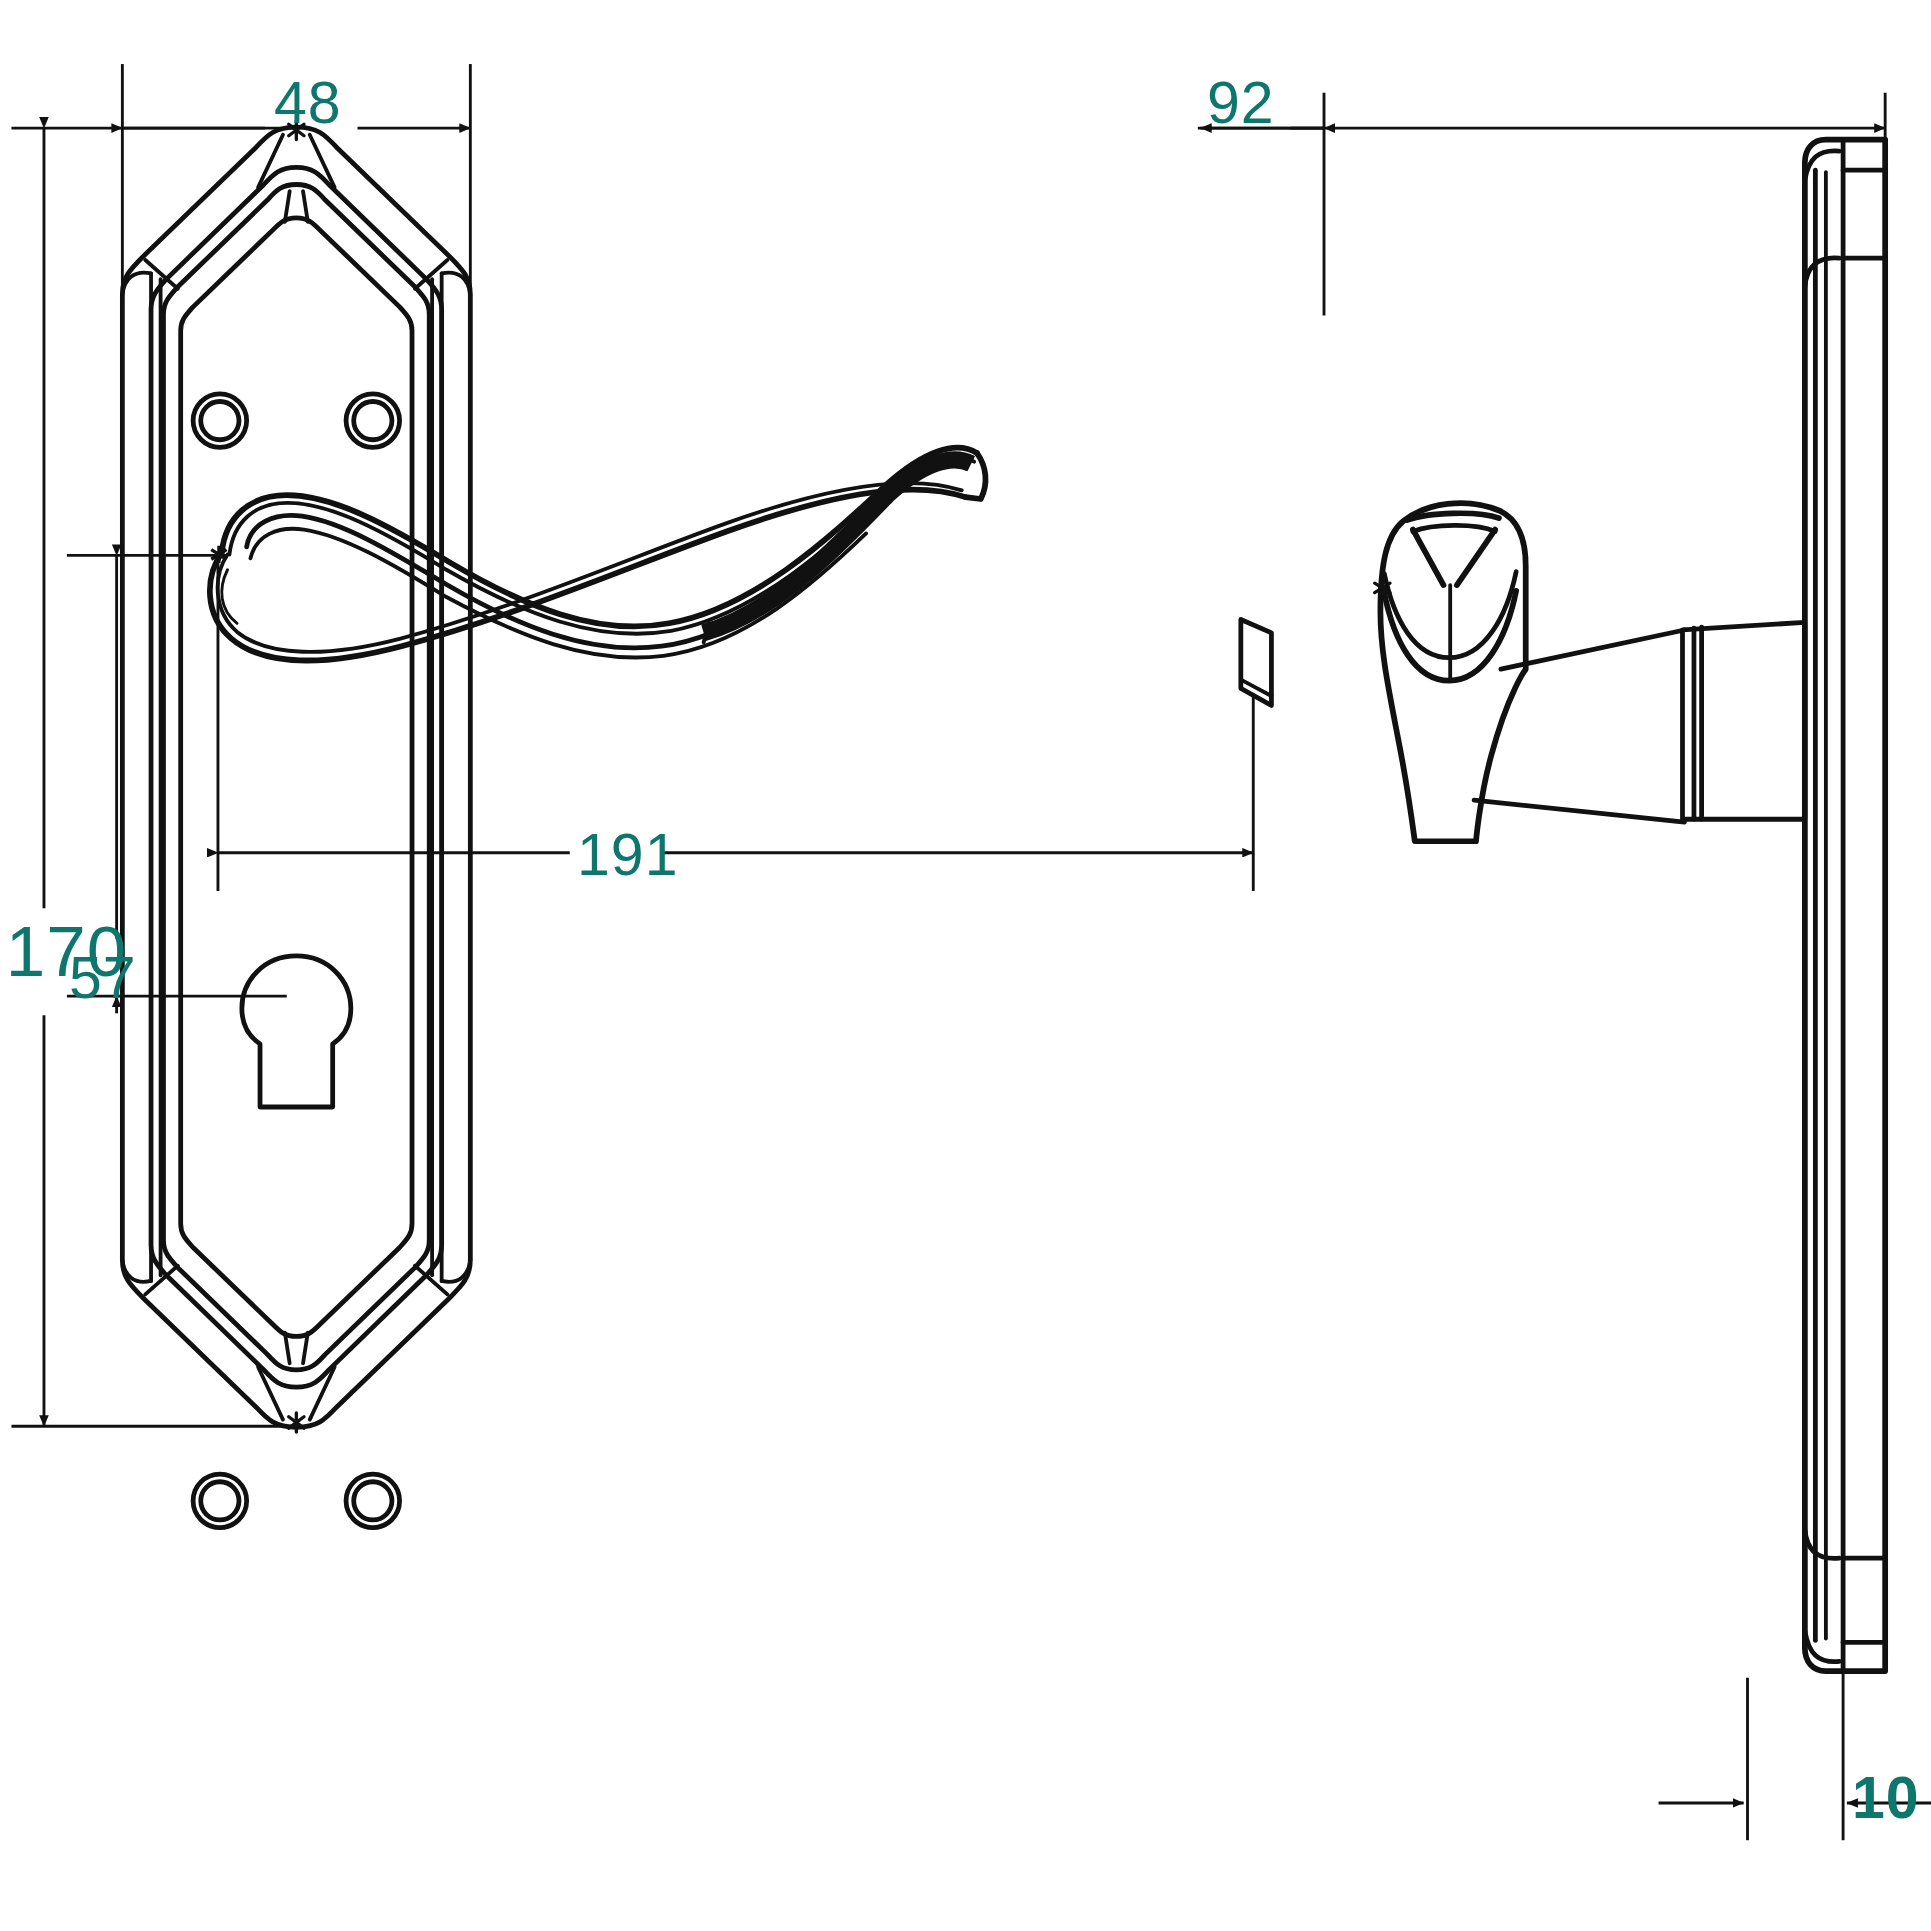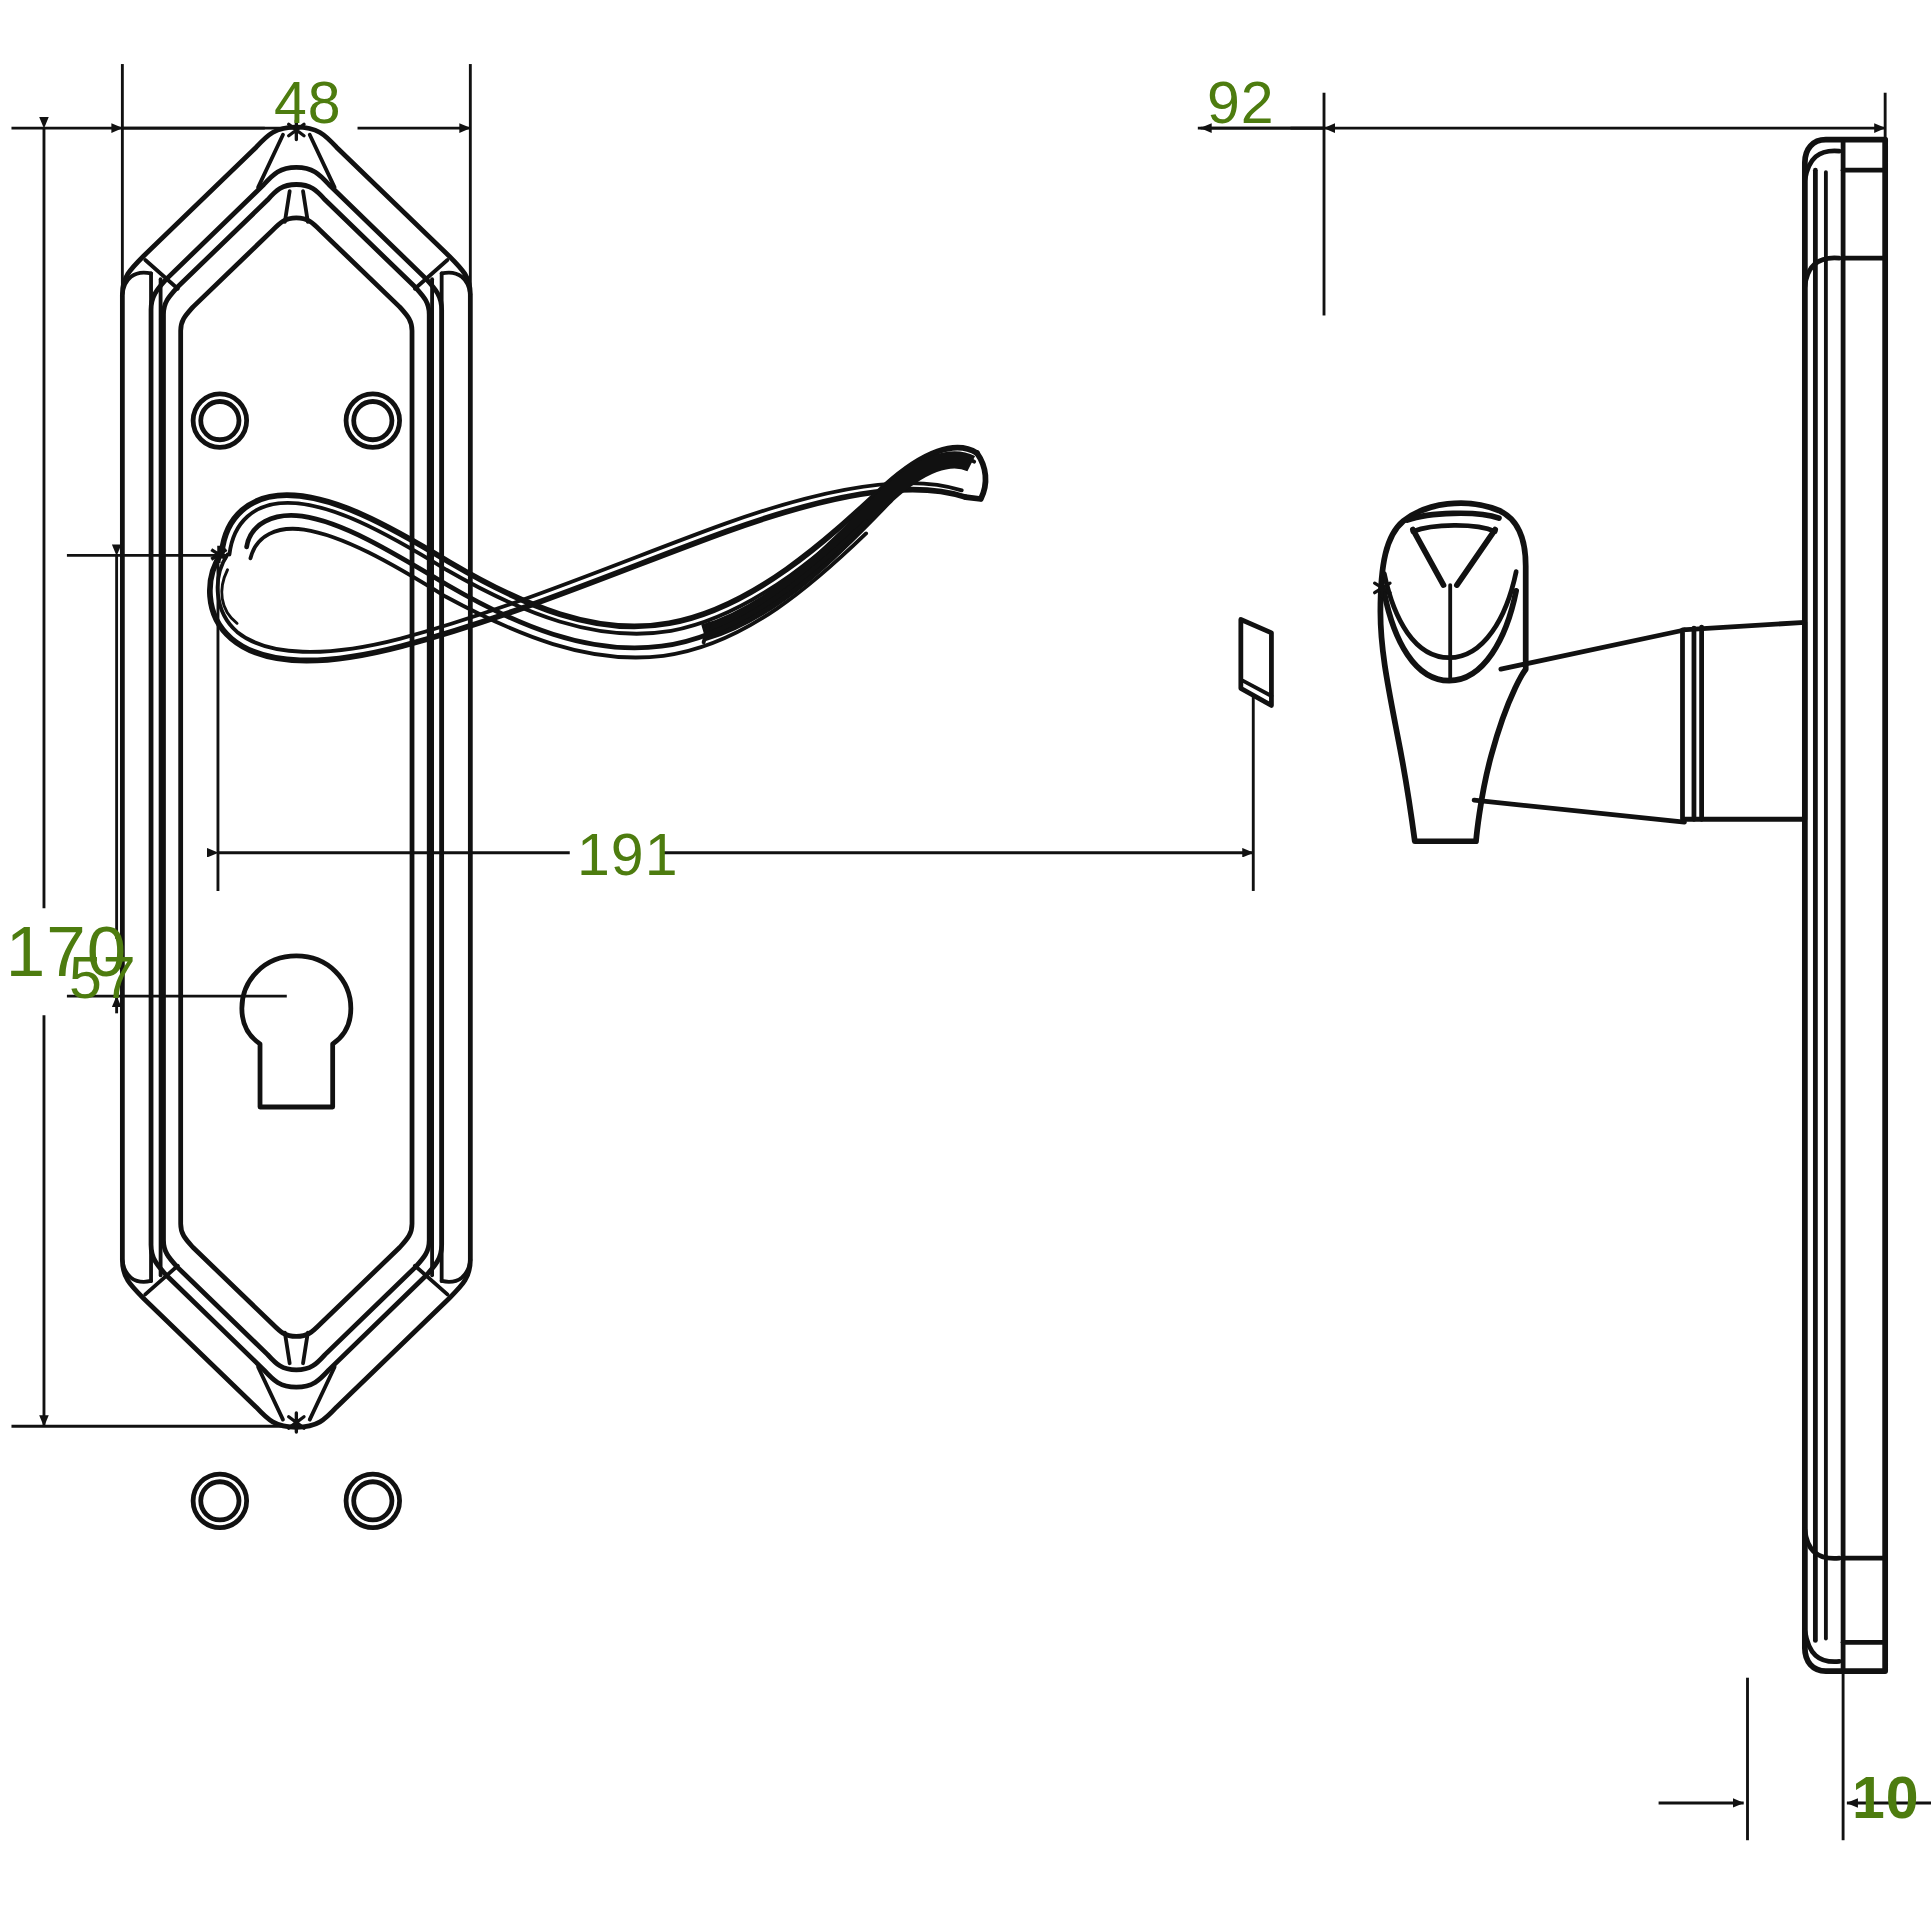--- a/index.html
+++ b/index.html
@@ -2,21 +2,21 @@
 <html><head>
 <meta charset="utf-8">
 <style>
   html,body{margin:0;padding:0;background:#ffffff;}
   #sheet{
     position:relative;width:1932px;height:1932px;background:#ffffff;
     font-family:"Liberation Sans", sans-serif;overflow:hidden;
   }
   #sheet svg{position:absolute;left:0;top:0;width:1932px;height:1932px;display:block;}
   .dimtext{
-    position:absolute;color:#4d7c0f;font-family:"Liberation Sans", sans-serif;
+    position:absolute;color:#0f766e;font-family:"Liberation Sans", sans-serif;
     font-weight:400;white-space:nowrap;letter-spacing:1px;
   }
   .t48 {left:274px; top:69px;  font-size:59px;}
   .t55 {left:1207px;top:69px;  font-size:59px;}
   .t105{left:577px; top:821px; font-size:59px;}
   .t170{left:5.7px;   top:911px; font-size:71px;}
   .t57 {left:69px;  top:944px; font-size:59px;}
   .t10 {left:1852px;top:1764px;font-size:59px;font-weight:bold;}
 </style>
 </head>

